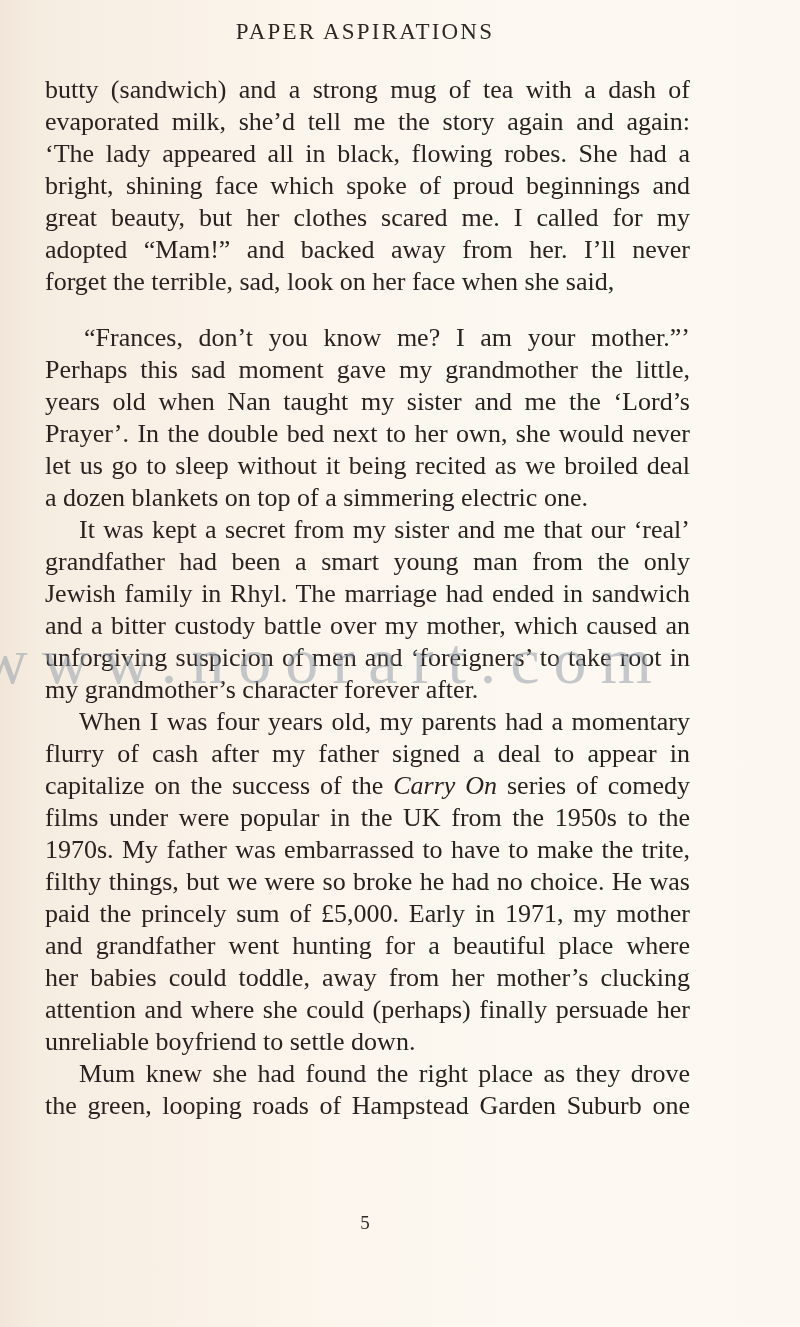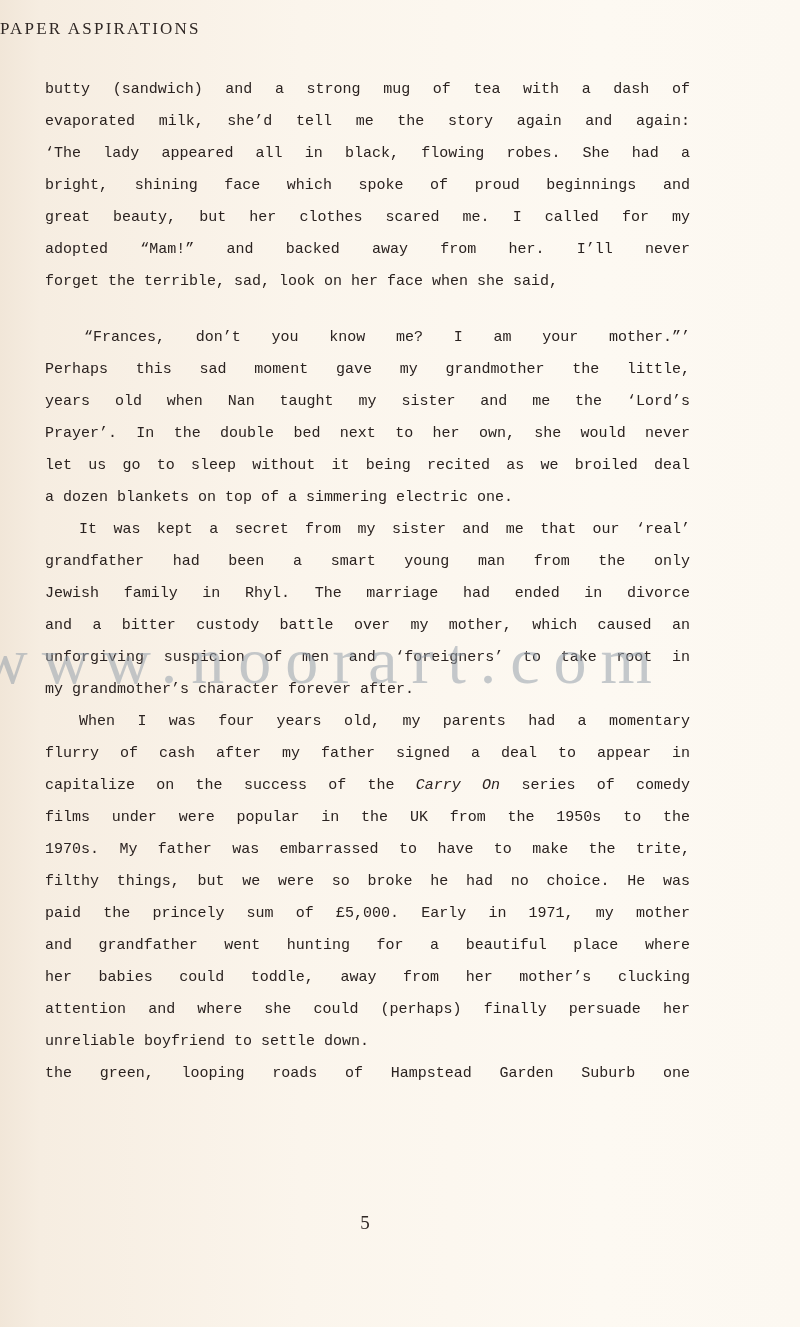--- a/index.html
+++ b/index.html
@@ -18,33 +18,33 @@
     .page {
       position: absolute;
       left: 0; top: 0;
       width: 800px; height: 1327px;
     }
     .running-head {
       position: absolute;
       top: 19px;
       left: 0;
       width: 730px;
-      text-align: left;
+      text-align: center;
       font-family: "Liberation Serif", "DejaVu Serif", serif;
-      font-size: 17px;
+      font-size: 23px;
       letter-spacing: 2.2px;
       color: #2f2724;
     }
     .body-text {
       position: absolute;
       left: 45px;
       top: 74px;
       width: 645px;
-      font-family: Liberation Mono, monospace;
-      font-size: 15px;
+      font-family: Liberation Serif, serif;
+      font-size: 26px;
       line-height: 32px;
       text-align: justify;
       color: #2a2220;
     }
     .line {
       display: block;
       white-space: nowrap;
       text-align: justify;
       text-align-last: justify;
       height: 32px;
@@ -100,35 +100,36 @@
     <span class="line">adopted “Mam!” and backed away from her. I’ll never</span>
     <span class="line last">forget the terrible, sad, look on her face when she said,</span>
     <span class="line dialog-indent">“Frances, don’t you know me? I am your mother.”’</span>
     <span class="line">Perhaps this sad moment gave my grandmother the little,</span>
     <span class="line">years old when Nan taught my sister and me the ‘Lord’s</span>
     <span class="line">Prayer’. In the double bed next to her own, she would never</span>
     <span class="line">let us go to sleep without it being recited as we broiled deal</span>
     <span class="line last">a dozen blankets on top of a simmering electric one.</span>
     <span class="line indent-sm">It was kept a secret from my sister and me that our ‘real’</span>
     <span class="line">grandfather had been a smart young man from the only</span>
-    <span class="line">Jewish family in Rhyl. The marriage had ended in divorce</span>
+    <span class="line">Jewish family in Rhyl. The marriage had ended in sandwich</span>
     <span class="line">and a bitter custody battle over my mother, which caused an</span>
     <span class="line">unforgiving suspicion of men and ‘foreigners’ to take root in</span>
     <span class="line last">my grandmother’s character forever after.</span>
     <span class="line indent-sm">When I was four years old, my parents had a momentary</span>
     <span class="line">flurry of cash after my father signed a deal to appear in</span>
     <span class="line"><span>capitalize on the success of the </span><em>Carry On</em><span> series of comedy</span></span>
     <span class="line">films under were popular in the UK from the 1950s to the</span>
     <span class="line">1970s. My father was embarrassed to have to make the trite,</span>
     <span class="line">filthy things, but we were so broke he had no choice. He was</span>
     <span class="line">paid the princely sum of £5,000. Early in 1971, my mother</span>
     <span class="line">and grandfather went hunting for a beautiful place where</span>
     <span class="line">her babies could toddle, away from her mother’s clucking</span>
     <span class="line">attention and where she could (perhaps) finally persuade her</span>
     <span class="line last">unreliable boyfriend to settle down.</span>
+    <span class="line indent-sm">Mum knew she had found the right place as they drove</span>
     <span class="line">the green, looping roads of Hampstead Garden Suburb one</span>
   </div>
 
   <div class="watermark">www.noorart.com</div>
 
   <div class="page-number">5</div>
 
 </div>
 
 </body></html>

